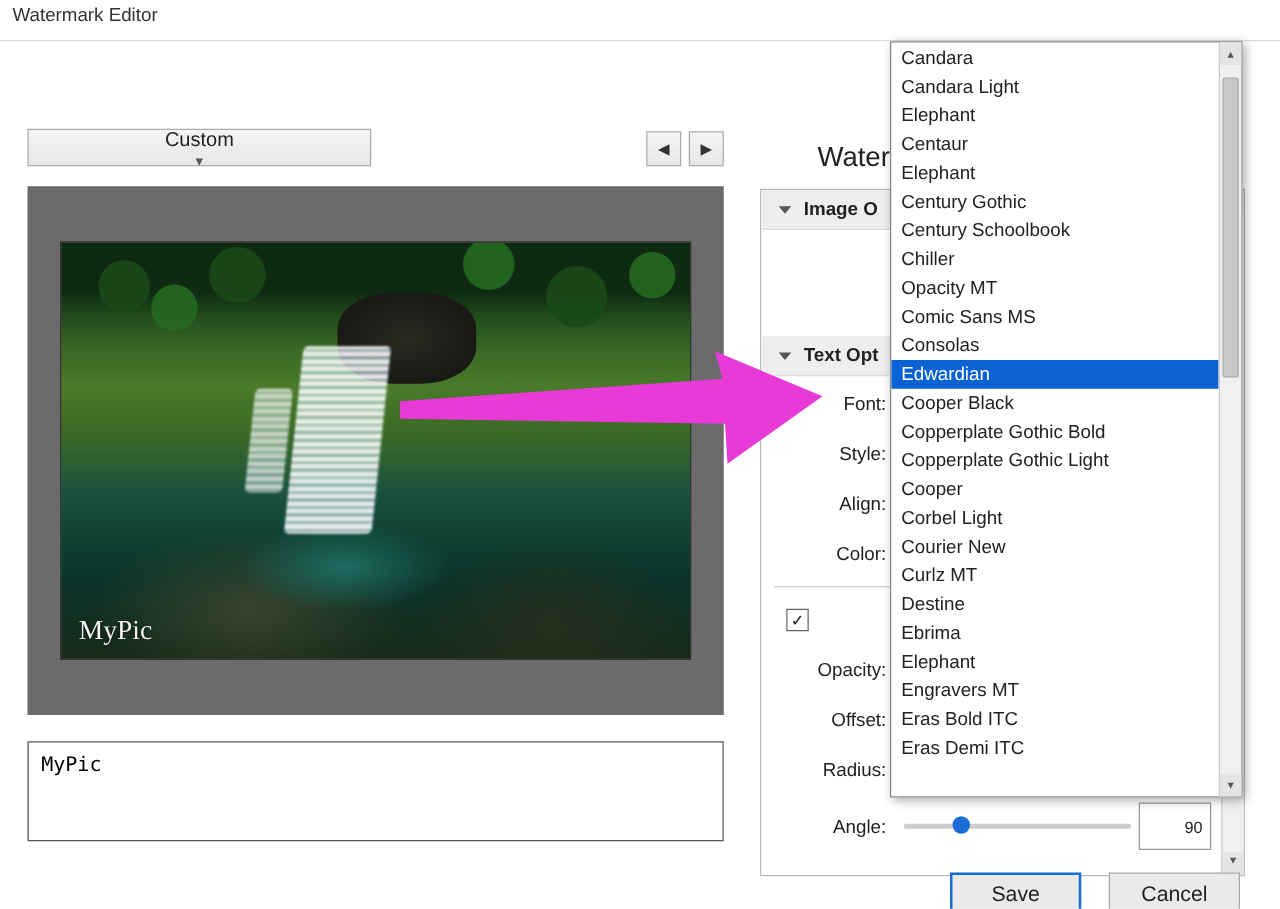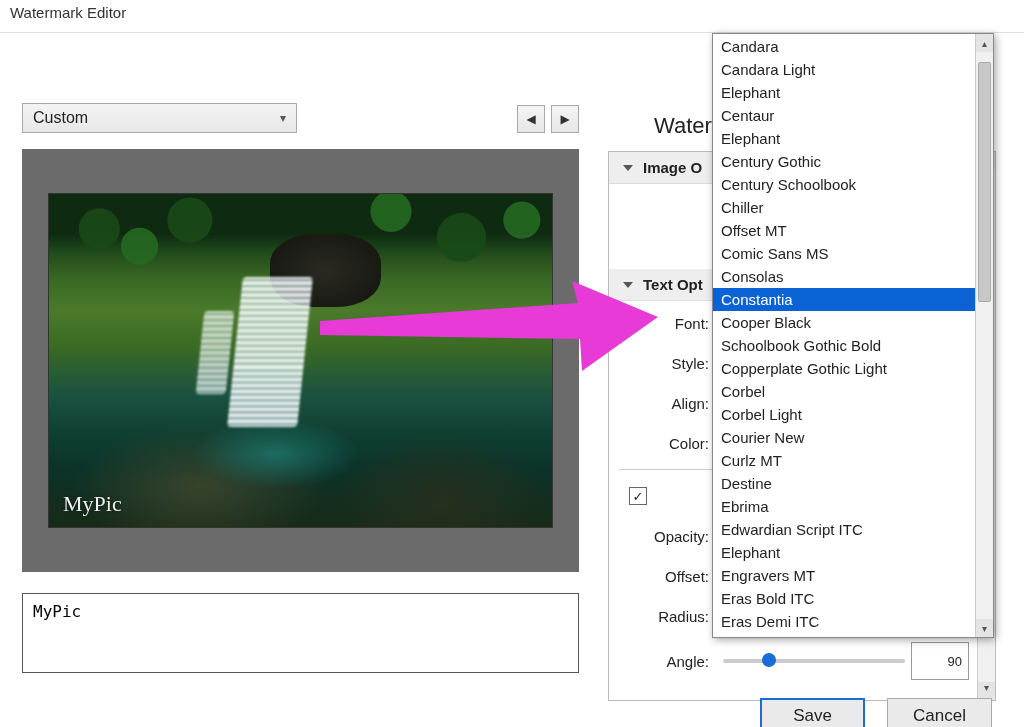--- a/index.html
+++ b/index.html
@@ -29,20 +29,21 @@
   .preset-dropdown {
     position: absolute;
     left: 22px; top: 70px;
     width: 275px; height: 30px;
     background: linear-gradient(#f4f4f4,#e7e7e7);
     border: 1px solid #aaa;
     display: flex; align-items: center;
     padding: 0 10px;
     font-size: 16px;
     justify-content: space-between;
+    flex-direction: column;
   }
   .preset-dropdown .chev { font-size: 12px; color: #555; }
   .nav-arrows {
     position: absolute;
     left: 517px; top: 72px;
     display: flex; gap: 6px;
   }
   .nav-arrow {
     width: 28px; height: 28px;
     border: 1px solid #aaa;
@@ -341,34 +342,33 @@
   <div class="font-dropdown">
     <div class="font-list" id="font-list">
         <div class="font-item">Candara</div>
         <div class="font-item">Candara Light</div>
         <div class="font-item">Elephant</div>
         <div class="font-item">Centaur</div>
         <div class="font-item">Elephant</div>
         <div class="font-item">Century Gothic</div>
         <div class="font-item">Century Schoolbook</div>
         <div class="font-item">Chiller</div>
-        <div class="font-item">Offset MT</div>
+        <div class="font-item">Opacity MT</div>
         <div class="font-item">Comic Sans MS</div>
         <div class="font-item">Consolas</div>
-        <div class="font-item selected">Constantia</div>
+        <div class="font-item selected">Edwardian</div>
         <div class="font-item">Cooper Black</div>
-        <div class="font-item">Schoolbook Gothic Bold</div>
+        <div class="font-item">Copperplate Gothic Bold</div>
         <div class="font-item">Copperplate Gothic Light</div>
-        <div class="font-item">Corbel</div>
+        <div class="font-item">Cooper</div>
         <div class="font-item">Corbel Light</div>
         <div class="font-item">Courier New</div>
         <div class="font-item">Curlz MT</div>
         <div class="font-item">Destine</div>
         <div class="font-item">Ebrima</div>
-        <div class="font-item">Edwardian Script ITC</div>
         <div class="font-item">Elephant</div>
         <div class="font-item">Engravers MT</div>
         <div class="font-item">Eras Bold ITC</div>
         <div class="font-item">Eras Demi ITC</div>
       </div>
     <div class="font-scroll">
       <div class="up">▴</div>
       <div class="thumb"></div>
       <div class="down">▾</div>
     </div>

